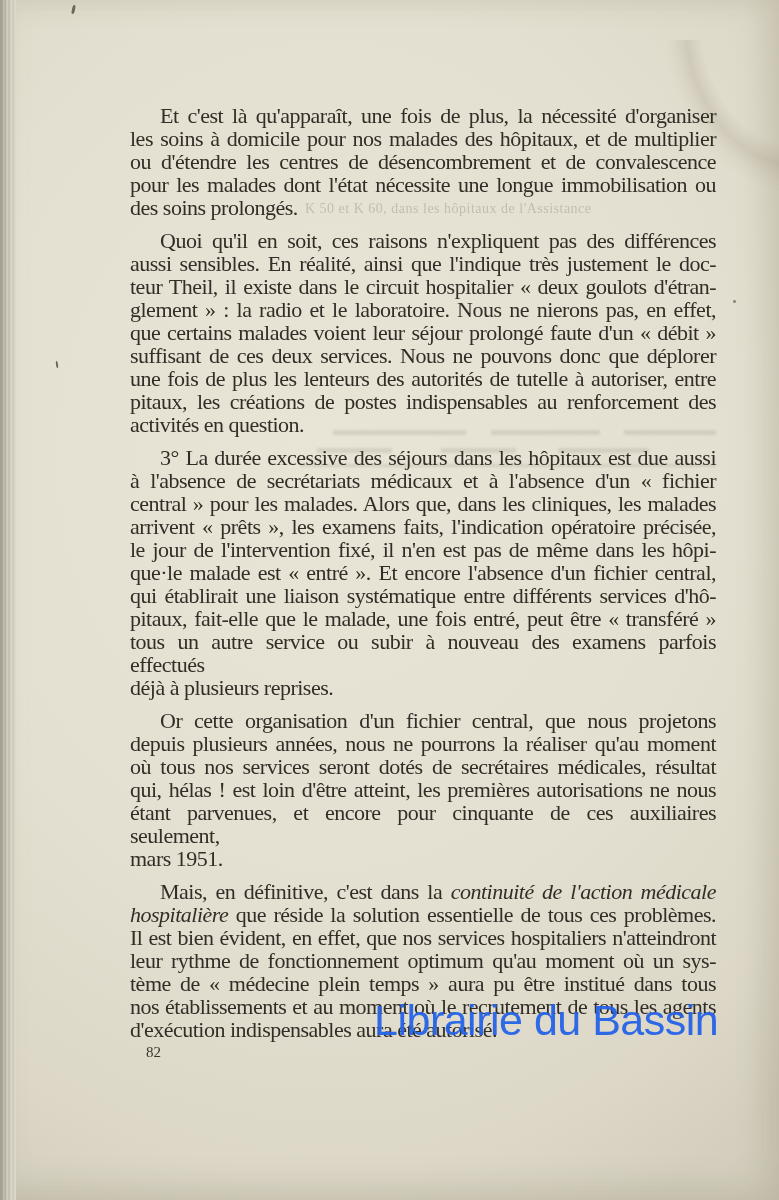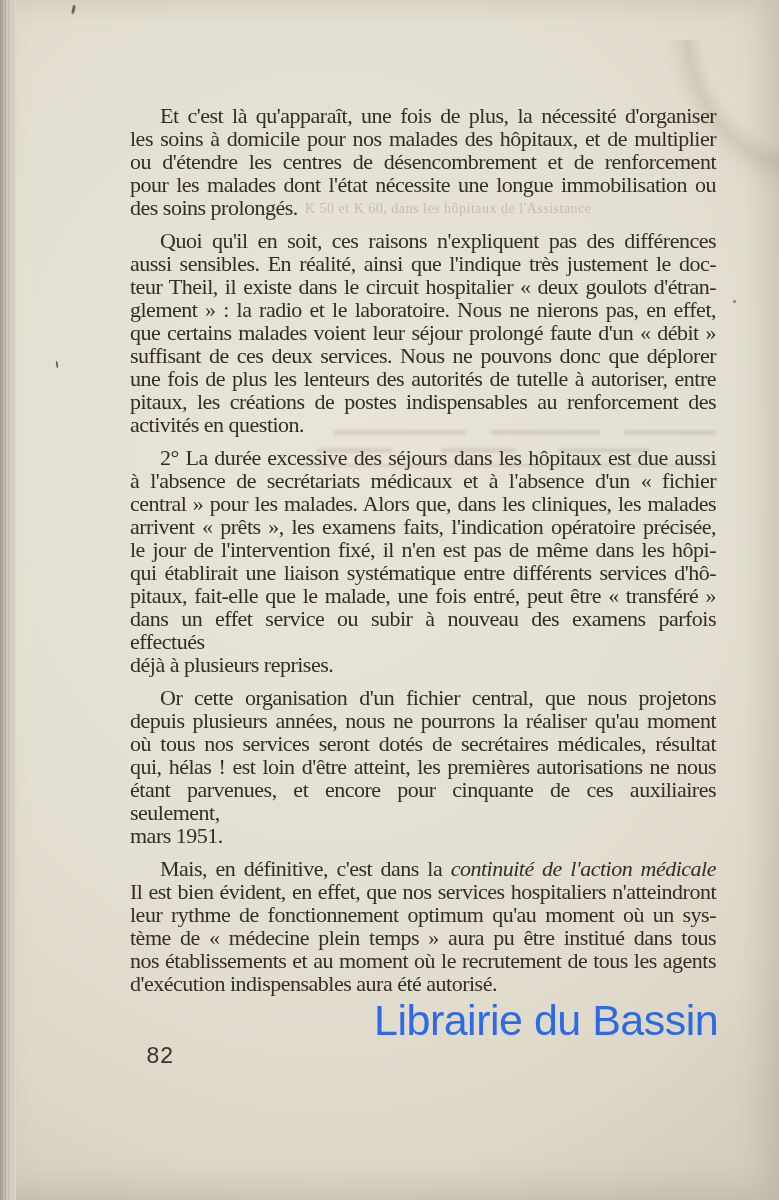--- a/index.html
+++ b/index.html
@@ -48,22 +48,22 @@
     text-align: justify;
     text-align-last: justify;
   }
   .line.first { text-indent: 30px; }
   .line.last  { text-align-last: left; }
   .i { font-style: italic; }
   .page-number {
     position: absolute;
     left: 146px;
     top: 1044px;
-    font-family: Liberation Mono, monospace;
-    font-size: 23px;
+    font-family: Liberation Serif, serif;
+    font-size: 15px;
     color: #3a362e;
   }
   .watermark {
     position: absolute;
     left: 374px;
     top: 996px;
     font-family: "Liberation Sans", "DejaVu Sans", sans-serif;
     font-size: 43px;
     letter-spacing: -0.5px;
     white-space: nowrap;
@@ -113,56 +113,58 @@
   <div class="speck s2"></div>
   <div class="speck s3"></div>
 
   <div class="ghost-line">K 50 et K 60, dans les hôpitaux de l'Assistance</div>
   <div class="ghost-table"></div>
 
   <div class="text-block" style="color: rgb(50, 46, 39);">
       <div class="paragraph">
         <div class="line first"><span>Et c'est là qu'apparaît, une fois de plus, la nécessité d'organiser</span></div>
         <div class="line"><span>les soins à domicile pour nos malades des hôpitaux, et de multiplier</span></div>
-        <div class="line"><span>ou d'étendre les centres de désencombrement et de renforcement</span></div>
+        <div class="line"><span>ou d'étendre les centres de désencombrement et de convalescence</span></div>
         <div class="line"><span>pour les malades dont l'état nécessite une longue immobilisation ou</span></div>
         <div class="line last"><span>des soins prolongés.</span></div>
       </div>
       <div class="paragraph">
         <div class="line first"><span>Quoi qu'il en soit, ces raisons n'expliquent pas des différences</span></div>
         <div class="line"><span>aussi sensibles. En réalité, ainsi que l'indique très justement le doc-</span></div>
         <div class="line"><span>teur Theil, il existe dans le circuit hospitalier « deux goulots d'étran-</span></div>
         <div class="line"><span>glement » : la radio et le laboratoire. Nous ne nierons pas, en effet,</span></div>
         <div class="line"><span>que certains malades voient leur séjour prolongé faute d'un « débit »</span></div>
         <div class="line"><span>suffisant de ces deux services. Nous ne pouvons donc que déplorer</span></div>
         <div class="line"><span>une fois de plus les lenteurs des autorités de tutelle à autoriser, entre</span></div>
         <div class="line"><span>pitaux, les créations de postes indispensables au renforcement des</span></div>
         <div class="line last"><span>activités en question.</span></div>
       </div>
       <div class="paragraph">
-        <div class="line first"><span>2° La durée excessive des séjours dans les hôpitaux est due aussi</span></div>
+        <div class="line first"><span>3° La durée excessive des séjours dans les hôpitaux est due aussi</span></div>
         <div class="line"><span>à l'absence de secrétariats médicaux et à l'absence d'un « fichier</span></div>
         <div class="line"><span>central » pour les malades. Alors que, dans les cliniques, les malades</span></div>
         <div class="line"><span>arrivent « prêts », les examens faits, l'indication opératoire précisée,</span></div>
         <div class="line"><span>le jour de l'intervention fixé, il n'en est pas de même dans les hôpi-</span></div>
+        <div class="line"><span>que·le malade est « entré ». Et encore l'absence d'un fichier central,</span></div>
         <div class="line"><span>qui établirait une liaison systématique entre différents services d'hô-</span></div>
         <div class="line"><span>pitaux, fait-elle que le malade, une fois entré, peut être « transféré »</span></div>
-        <div class="line"><span>dans un effet service ou subir à nouveau des examens parfois effectués</span></div>
+        <div class="line"><span>tous un autre service ou subir à nouveau des examens parfois effectués</span></div>
         <div class="line last"><span>déjà à plusieurs reprises.</span></div>
       </div>
       <div class="paragraph">
         <div class="line first"><span>Or cette organisation d'un fichier central, que nous projetons</span></div>
         <div class="line"><span>depuis plusieurs années, nous ne pourrons la réaliser qu'au moment</span></div>
         <div class="line"><span>où tous nos services seront dotés de secrétaires médicales, résultat</span></div>
         <div class="line"><span>qui, hélas ! est loin d'être atteint, les premières autorisations ne nous</span></div>
         <div class="line"><span>étant parvenues, et encore pour cinquante de ces auxiliaires seulement,</span></div>
         <div class="line last"><span>mars 1951.</span></div>
       </div>
       <div class="paragraph">
         <div class="line first"><span>Mais, en définitive, c'est dans la </span><span class="i">continuité de l'action médicale</span></div>
+        <div class="line"><span class="i">hospitalière</span><span> que réside la solution essentielle de tous ces problèmes.</span></div>
         <div class="line"><span>Il est bien évident, en effet, que nos services hospitaliers n'atteindront</span></div>
         <div class="line"><span>leur rythme de fonctionnement optimum qu'au moment où un sys-</span></div>
         <div class="line"><span>tème de « médecine plein temps » aura pu être institué dans tous</span></div>
         <div class="line"><span>nos établissements et au moment où le recrutement de tous les agents</span></div>
         <div class="line last"><span>d'exécution indispensables aura été autorisé.</span></div>
       </div>
     </div>
 
   <div class="page-number">82</div>
 

